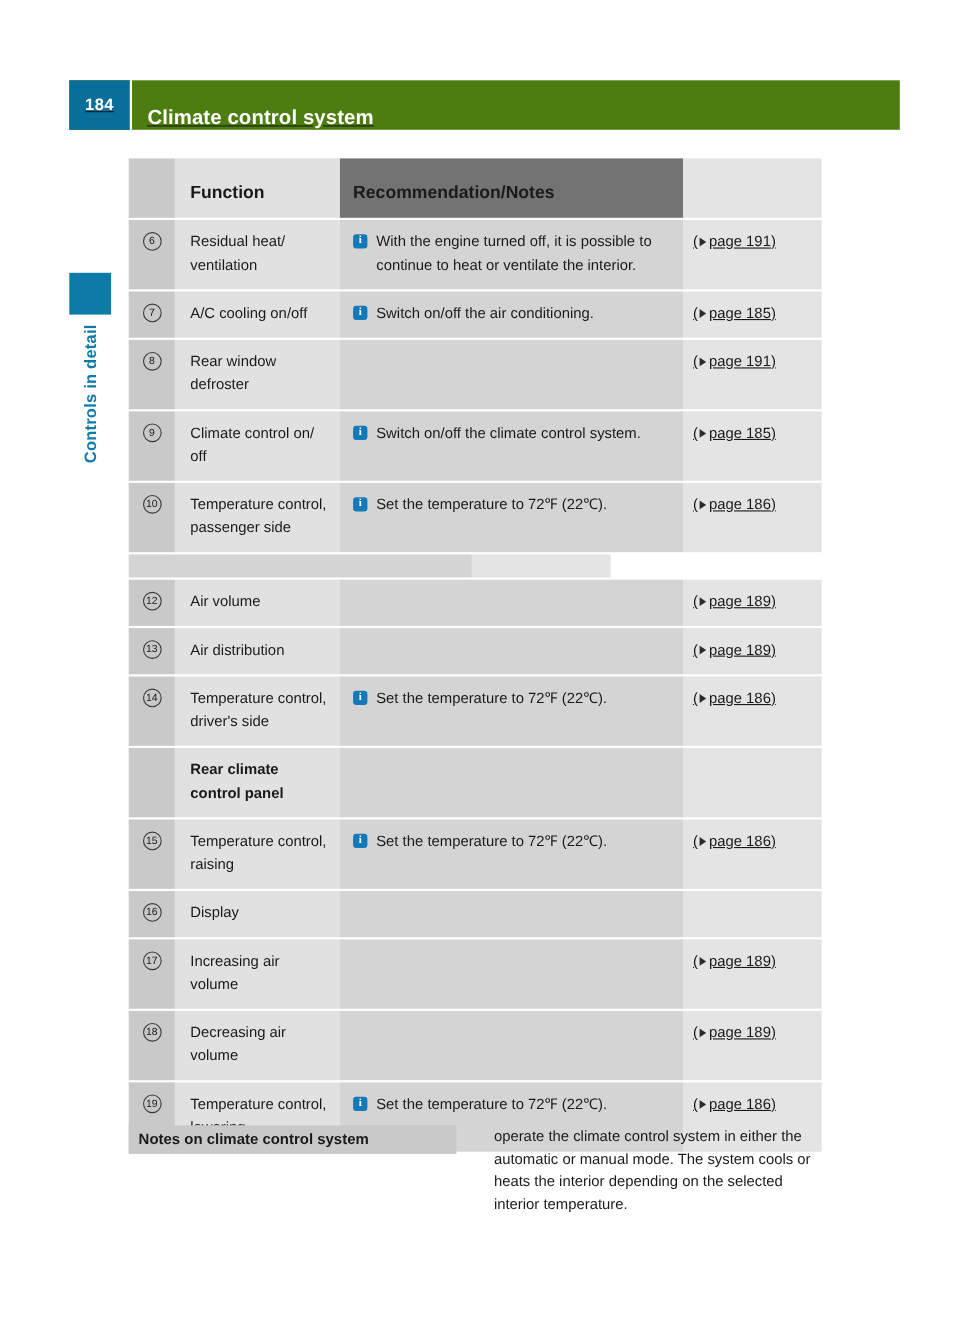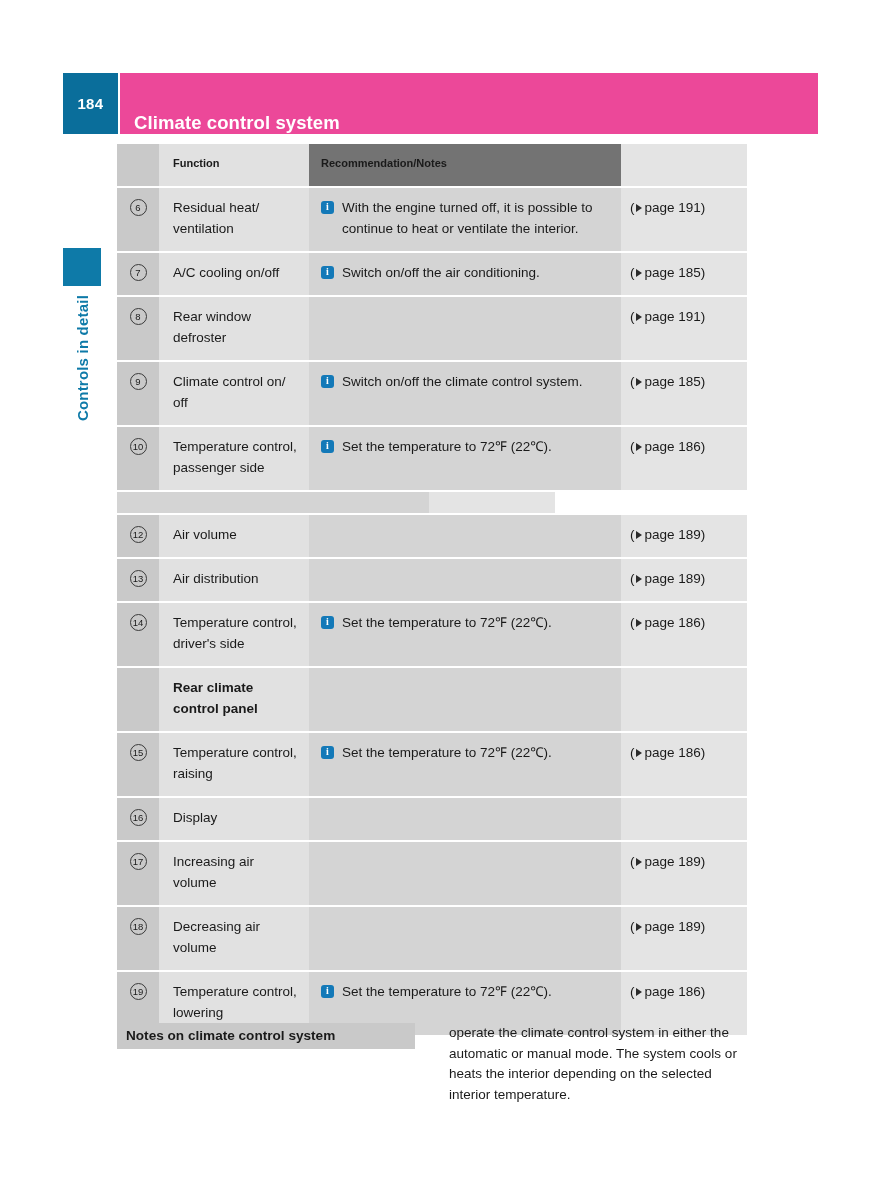--- a/index.html
+++ b/index.html
@@ -8,23 +8,23 @@
     background: #ffffff;
     font-family: "Liberation Sans", sans-serif;
     color: #1a1a1a;
     overflow: hidden;
   }
   .page { position: relative; width: 884px; height: 1200px; }
 
   
   .header {
     position: absolute; left: 63px; top: 73px;
-    width: 755px; height: 61px;
-    background: #ec4899;
-    display: flex; align-items: stretch;
+    width: 755px; height: 45px;
+    background: #4d7c0f;
+    display: flex; align-items: stretch; text-decoration: underline;
   }
   .header-pagenum {
     width: 55px;
     background: #0a6e9b;
     display: flex; align-items: center; justify-content: center;
     color: #ffffff; font-size: 15px; font-weight: bold;
     letter-spacing: .4px;
   }
   .header-divider { width: 2px; background: #ffffff; }
   .header-title {
@@ -69,28 +69,28 @@
   .c-page  { width: 126px; background: #e4e4e4; }
 
   .trow.header-row .c-num  { background: #c9c9c9; }
   .trow.header-row .c-func { background: #e1e1e1; }
   .trow.header-row .c-rec  { background: #737373; }
   .trow.header-row .c-page { background: #e4e4e4; }
 
   .c-num   { padding: 9px 0 12px 0; text-align: center; }
   .c-func  { padding: 9px 12px 12px 14px; }
   .c-rec   { padding: 9px 10px 12px 12px; }
-  .c-page  { padding: 9px 8px 12px 9px; }
+  .c-page  { padding: 9px 8px 12px 9px; text-decoration: underline; }
 
   .fn-text, .rec-text, .pg-text, .hdr-text {
     font-size: 13.5px;
     line-height: 21px;
     color: #1a1a1a;
   }
-  .hdr-text { font-weight: bold; font-size: 11px; }
+  .hdr-text { font-weight: bold; font-size: 16px; margin-top: 12px; }
   .bold-row .fn-text { font-weight: bold; }
 
   
   .circnum {
     display: inline-flex;
     align-items: center; justify-content: center;
     width: 17px; height: 17px;
     border: 1px solid #3a3a3a;
     border-radius: 50%;
     font-size: 9.5px;

